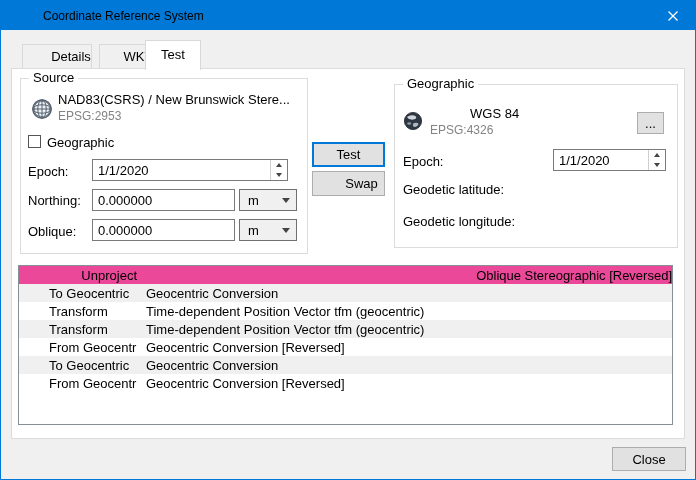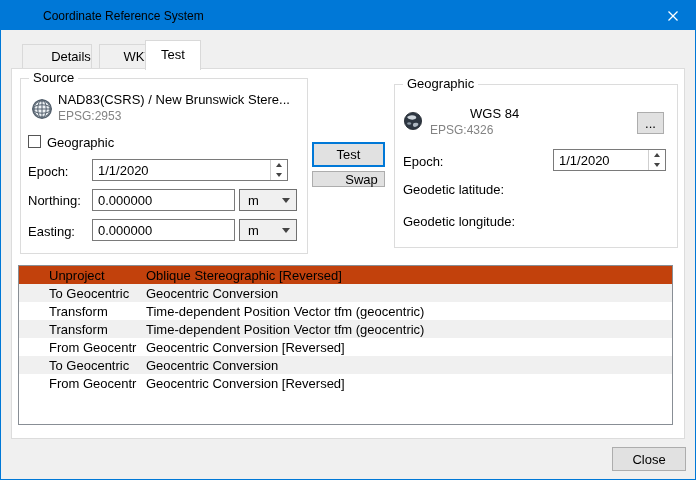--- a/index.html
+++ b/index.html
@@ -132,31 +132,31 @@
 
   <span class="lbl" style="left:27px; top:192px;">Northing:</span>
   <div class="field" style="left:91px; top:188px; width:143px; height:22px;">
     <input value="0.000000" style="">
   </div>
   <div class="combo" style="left:238px; top:188px; width:58px; height:22px;">
     <span class="combo-val">m</span>
     <div class="tri-dn"></div>
   </div>
 
-  <span class="lbl" style="left:27px; top:223px;">Easting:</span>
+  <span class="lbl" style="left:27px; top:223px;">Oblique:</span>
   <div class="field" style="left:91px; top:218px; width:143px; height:22px;">
     <input value="0.000000" style="">
   </div>
   <div class="combo" style="left:238px; top:218px; width:58px; height:22px;">
     <span class="combo-val">m</span>
     <div class="tri-dn"></div>
   </div>
 
   <div class="btn default" style="left:311px; top:141px; width:73px; height:25px;">Test</div>
-  <div class="btn" style="left:311px; top:170px; width:73px; height:16px;padding-left:26px;">Swap</div>
+  <div class="btn" style="left:311px; top:170px; width:73px; height:25px;padding-left:26px;">Swap</div>
 
   <div class="groupbox" style="left:393px; top:83px; width:284px; height:164px;">
     <span class="gb-label">Geographic</span>
   </div>
 
   <svg class="icon-svg" style="left:402px; top:110px;" width="20" height="20" viewBox="0 0 20 20">
     <circle cx="10" cy="10" r="8.6" fill="#2e3742" stroke="#1e242c" stroke-width="0.8"></circle>
     <path d="M4 6 Q7 3.5 11 4.5 Q14 5.5 13 7.5 Q11 9 8 8.5 Q5 8 4 6 Z" fill="#cfd6dd"></path>
     <path d="M11 12 Q14.5 11 15.5 13 Q15 15.5 12 16 Q9.5 15.5 10 13.5 Q10.3 12.3 11 12 Z" fill="#aeb8c2"></path>
     <ellipse cx="6.2" cy="12.5" rx="2" ry="1.3" fill="#8d99a5"></ellipse>
@@ -176,21 +176,21 @@
           <div class="tri-dn"></div>
         </div>
     </div>
   </div>
 
   <span class="lbl" style="left:402px; top:213px;">Geodetic longitude:</span>
   <span class="lbl" style="left:402px; top:181px;">Geodetic latitude:</span>
 
   <div class="ops-table">
     <div>
-      <div class="ops-row" style="background:#c2410c;">
+      <div class="ops-row" style="background:#ec4899;text-align:right;">
         <div class="c1">Unproject</div>
         <div class="c2">Oblique Stereographic [Reversed]</div>
       </div>
       <div class="ops-row" style="background:#f0f0f0;">
         <div class="c1">To Geocentric</div>
         <div class="c2">Geocentric Conversion</div>
       </div>
       <div class="ops-row" style="background:#fff;">
         <div class="c1">Transform</div>
         <div class="c2">Time-dependent Position Vector tfm (geocentric)</div>

